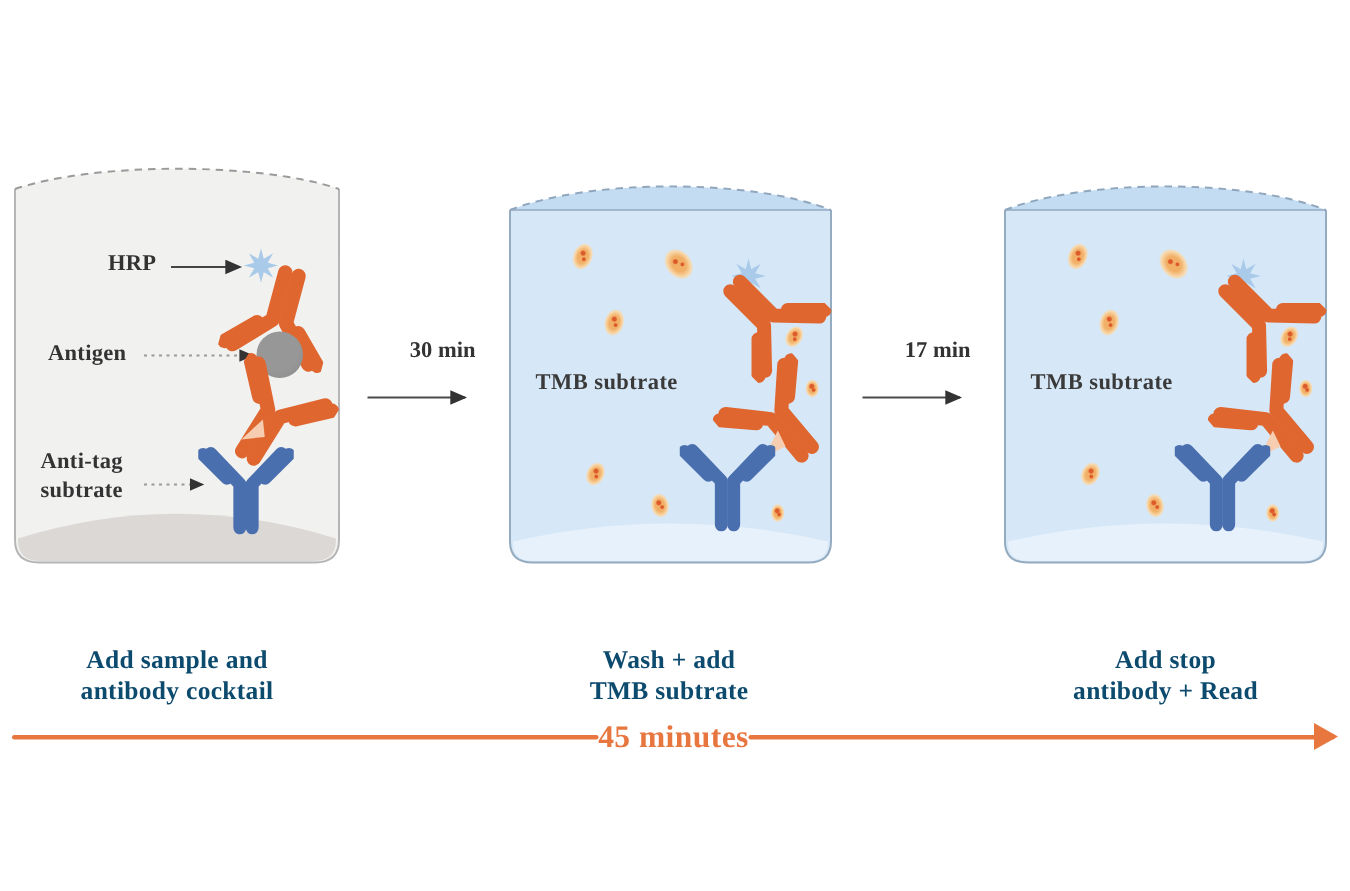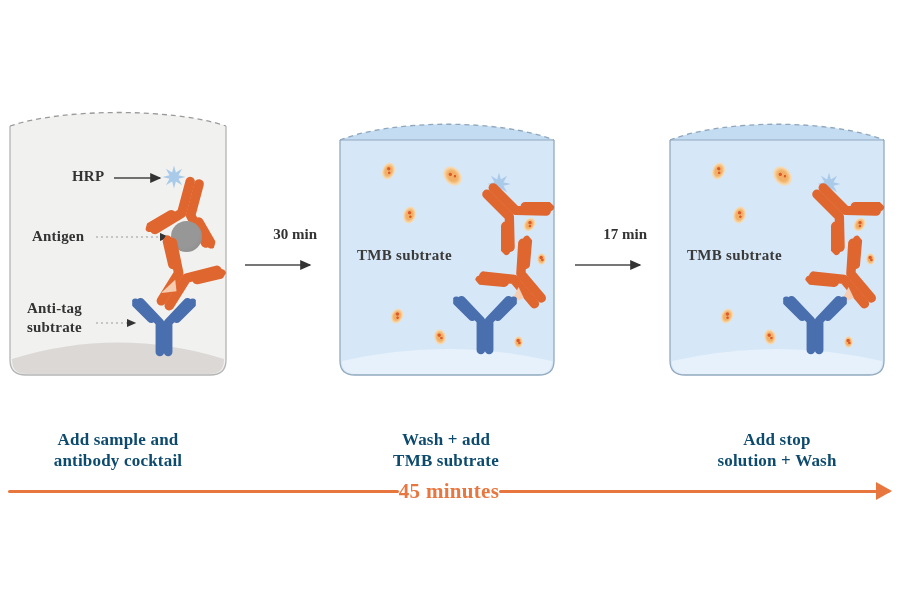--- a/index.html
+++ b/index.html
@@ -213,21 +213,21 @@
       <use href="#ab"></use>
     </svg>
   <svg class="icon tag abs" style="left:836px;top:286px;width:19px;height:19px;transform:rotate(-12deg);" viewBox="0 0 20 20">
       <use href="#tagwedge"></use>
     </svg>
   <svg class="icon ab-blue abs" style="left:782px;top:285px;width:66px;height:70px;" viewBox="0 0 100 110">
       <use href="#ab"></use>
     </svg>
 
   <div class="caption" style="left:666px;width:222px;">Add stop
-solution + Wash</div>
+antibody + Read</div>
 
   <div class="timeline">
     <div class="tl-line"></div>
     <div class="tl-label">45 minutes</div>
     <div class="tl-line"></div>
     <div class="tl-head"></div>
   </div>
 
 </div>
 

